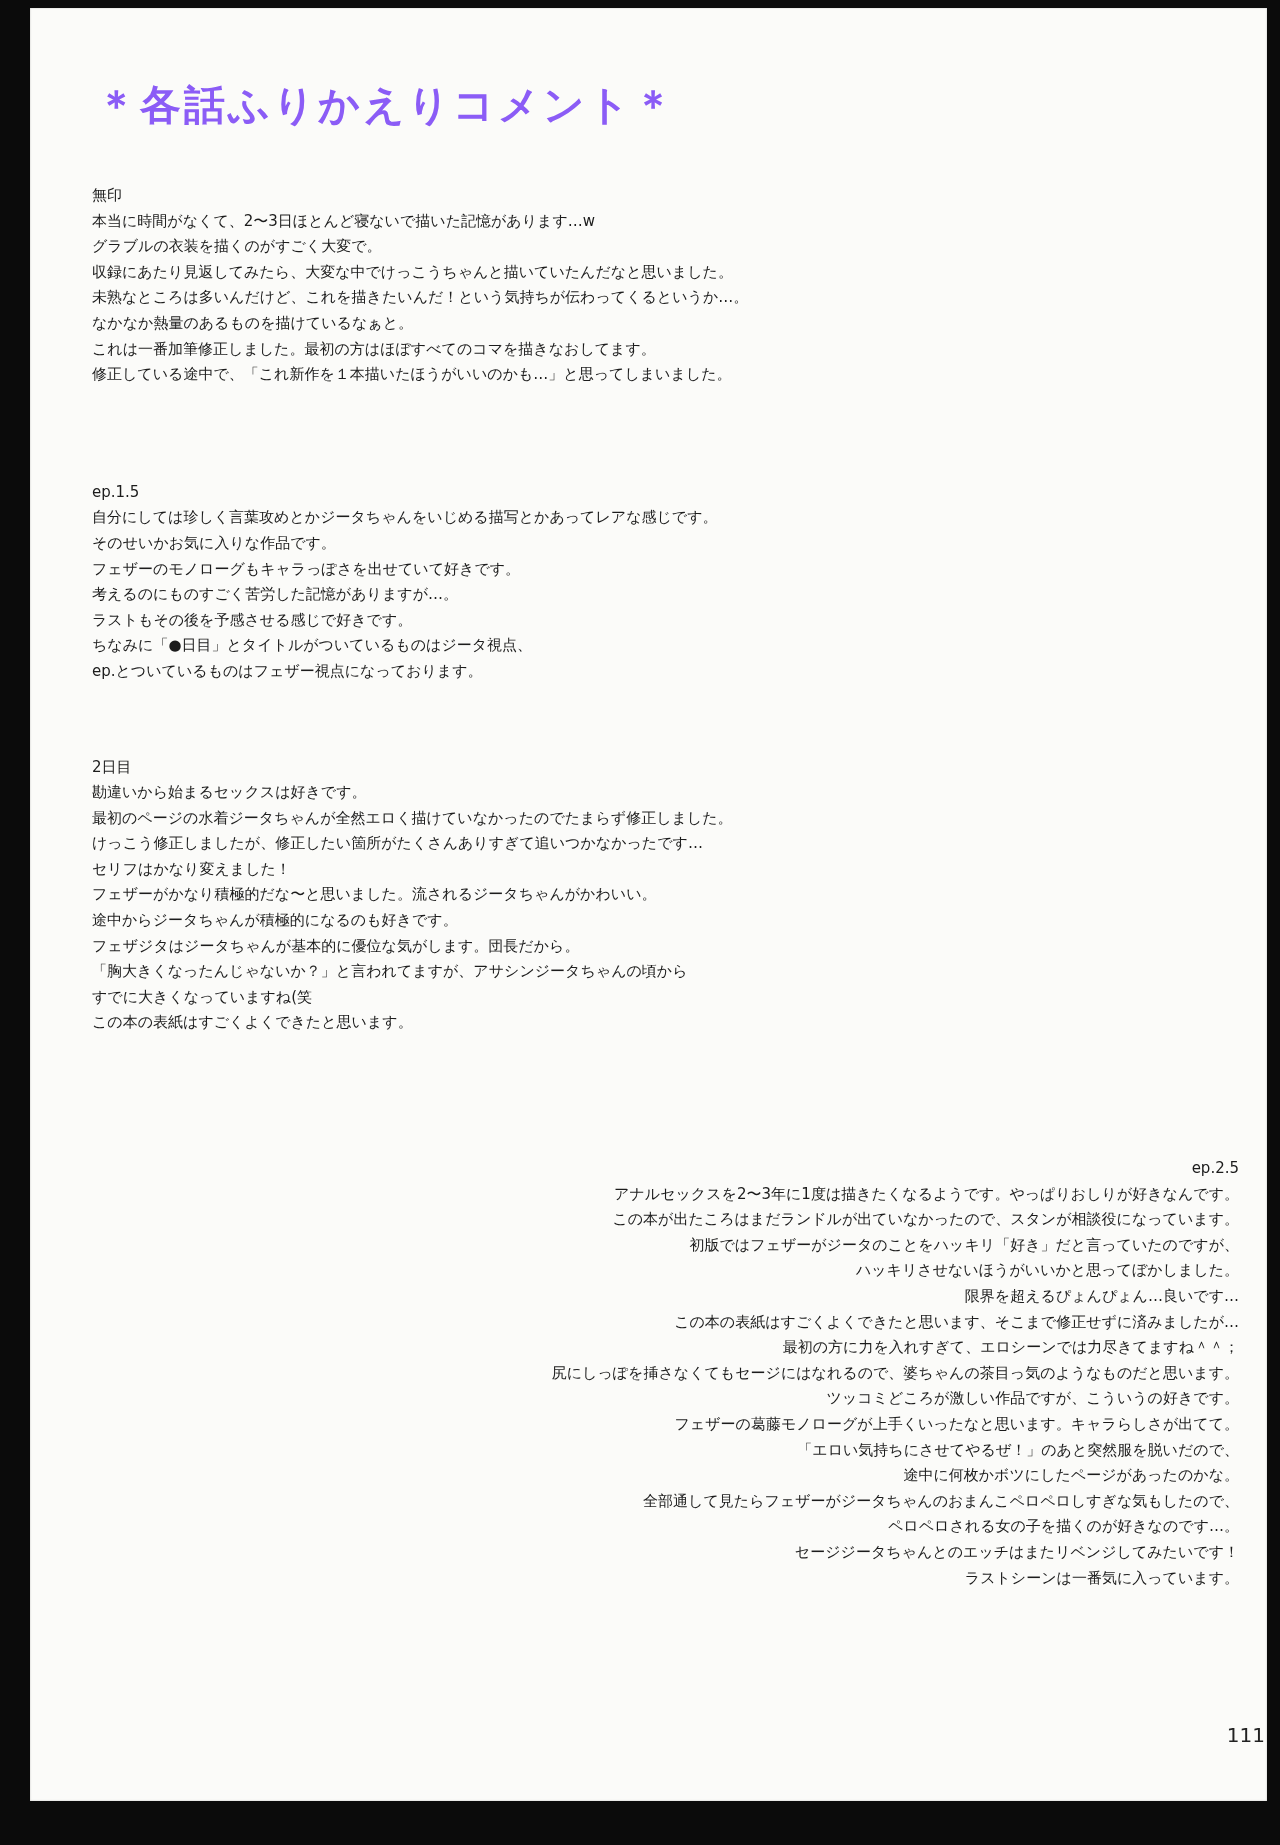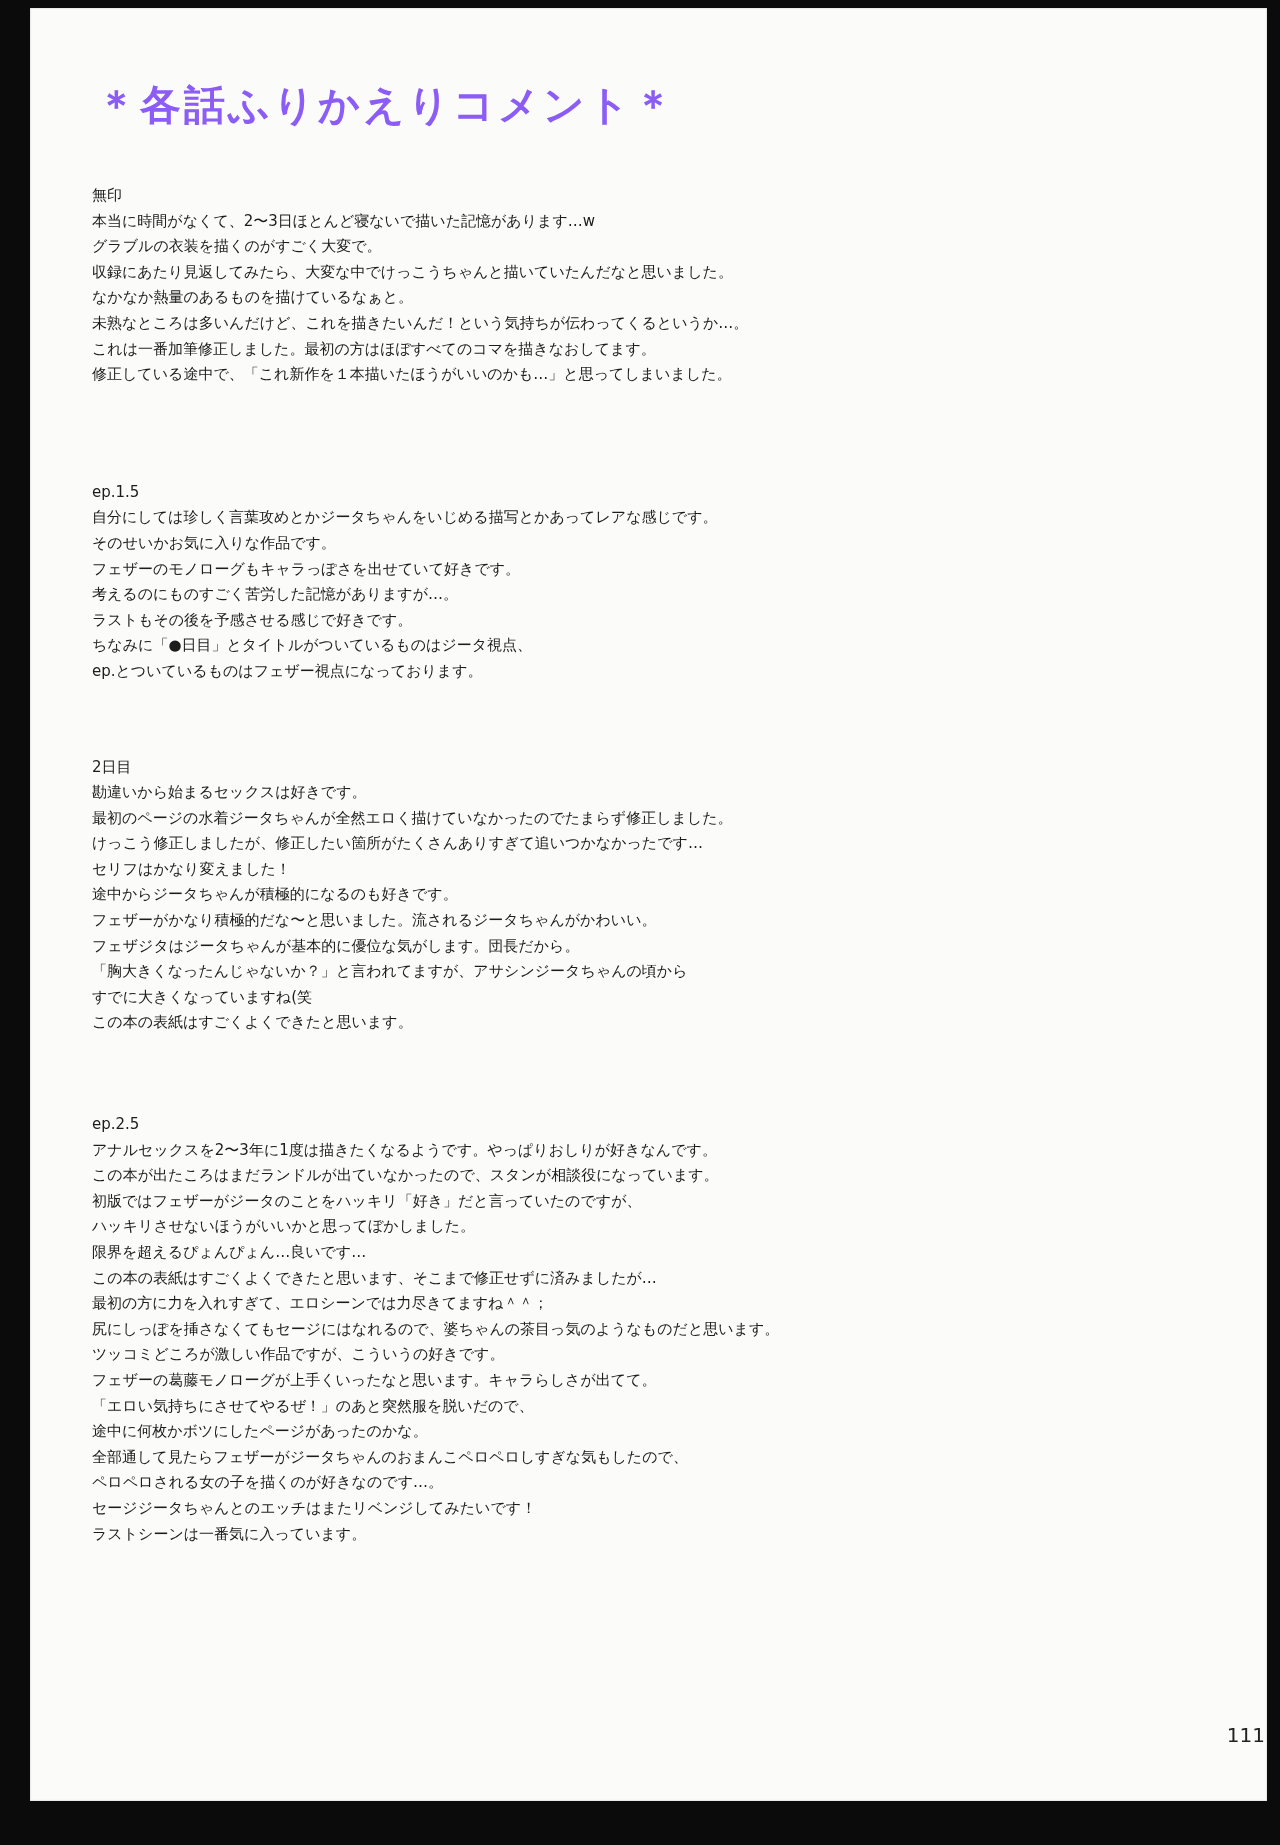--- a/index.html
+++ b/index.html
@@ -29,21 +29,21 @@
   }
   .section {
     font-size:15px;
     line-height:25.6px;
     white-space:nowrap;
   }
   .section-heading { font-weight:normal; }
   .sec-0 { margin-top:50px; }
   .sec-1 { margin-top:92px; }
   .sec-2 { margin-top:70px; }
-  .sec-3 { margin-top:76px; }
+  .sec-3 { margin-top:120px;text-align:right; }
   .line { min-height:25.6px; }
   .page-number {
     position:absolute;
     right:2px; bottom:54px;
     font-size:20px;
     color:#222;
   }
 </style>
 </head>
 <body>
@@ -51,22 +51,22 @@
 <div class="page">
   <div class="content">
 
     <h1 class="title">＊各話ふりかえりコメント＊</h1>
 
     <div class="section sec-0">
       <div class="line section-heading">無印</div>
       <div class="line">本当に時間がなくて、2〜3日ほとんど寝ないで描いた記憶があります…w</div>
       <div class="line">グラブルの衣装を描くのがすごく大変で。</div>
       <div class="line">収録にあたり見返してみたら、大変な中でけっこうちゃんと描いていたんだなと思いました。</div>
+      <div class="line">未熟なところは多いんだけど、これを描きたいんだ！という気持ちが伝わってくるというか…。</div>
       <div class="line">なかなか熱量のあるものを描けているなぁと。</div>
-      <div class="line">未熟なところは多いんだけど、これを描きたいんだ！という気持ちが伝わってくるというか…。</div>
       <div class="line">これは一番加筆修正しました。最初の方はほぼすべてのコマを描きなおしてます。</div>
       <div class="line">修正している途中で、「これ新作を１本描いたほうがいいのかも…」と思ってしまいました。</div>
     </div>
 
     <div class="section sec-1">
       <div class="line section-heading">ep.1.5</div>
       <div class="line">自分にしては珍しく言葉攻めとかジータちゃんをいじめる描写とかあってレアな感じです。</div>
       <div class="line">そのせいかお気に入りな作品です。</div>
       <div class="line">フェザーのモノローグもキャラっぽさを出せていて好きです。</div>
       <div class="line">考えるのにものすごく苦労した記憶がありますが…。</div>
@@ -74,22 +74,22 @@
       <div class="line">ちなみに「●日目」とタイトルがついているものはジータ視点、</div>
       <div class="line">ep.とついているものはフェザー視点になっております。</div>
     </div>
 
     <div class="section sec-2">
       <div class="line section-heading">2日目</div>
       <div class="line">勘違いから始まるセックスは好きです。</div>
       <div class="line">最初のページの水着ジータちゃんが全然エロく描けていなかったのでたまらず修正しました。</div>
       <div class="line">けっこう修正しましたが、修正したい箇所がたくさんありすぎて追いつかなかったです…</div>
       <div class="line">セリフはかなり変えました！</div>
+      <div class="line">フェザーがかなり積極的だな〜と思いました。流されるジータちゃんがかわいい。</div>
       <div class="line">途中からジータちゃんが積極的になるのも好きです。</div>
-      <div class="line">フェザーがかなり積極的だな〜と思いました。流されるジータちゃんがかわいい。</div>
       <div class="line">フェザジタはジータちゃんが基本的に優位な気がします。団長だから。</div>
       <div class="line">「胸大きくなったんじゃないか？」と言われてますが、アサシンジータちゃんの頃から</div>
       <div class="line">すでに大きくなっていますね(笑</div>
       <div class="line">この本の表紙はすごくよくできたと思います。</div>
     </div>
 
     <div class="section sec-3">
       <div class="line section-heading">ep.2.5</div>
       <div class="line">アナルセックスを2〜3年に1度は描きたくなるようです。やっぱりおしりが好きなんです。</div>
       <div class="line">この本が出たころはまだランドルが出ていなかったので、スタンが相談役になっています。</div>

